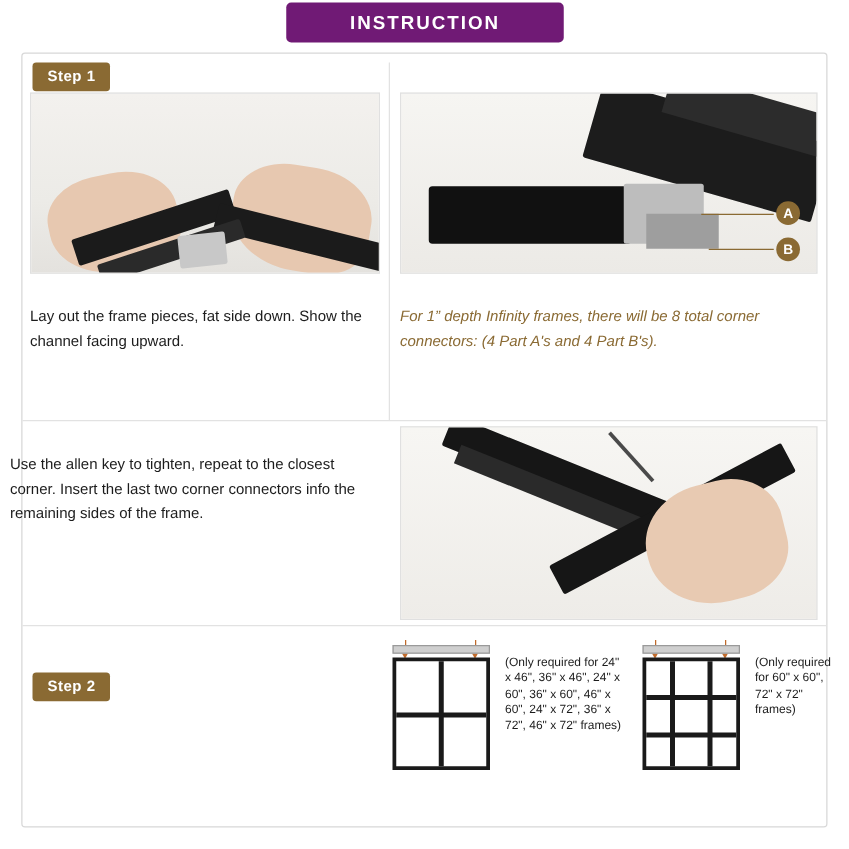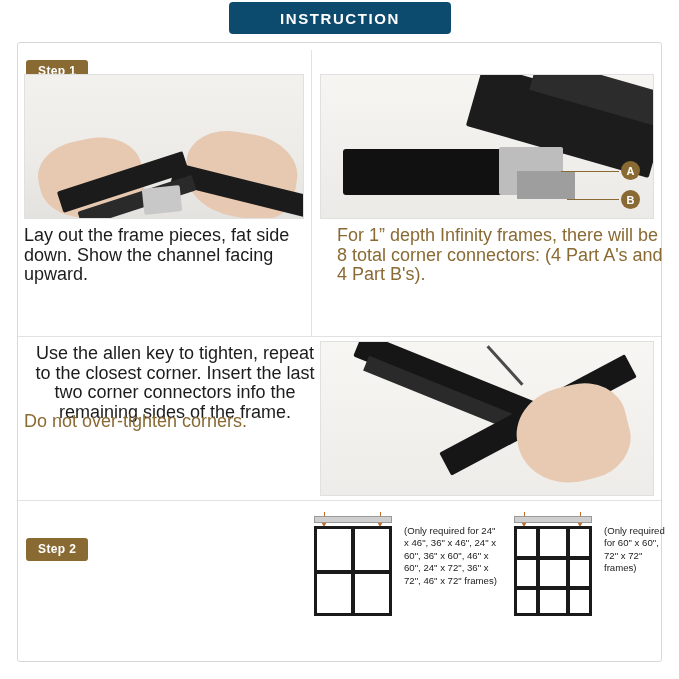--- a/index.html
+++ b/index.html
@@ -22,21 +22,21 @@
     background: #ffffff;
   }
 
   
   .banner {
     position: absolute;
     left: 229px;
     top: 2px;
     width: 222px;
     height: 32px;
-    background: #0c4a6e;
+    background: #701a75;
     border-radius: 4px;
     display: flex;
     align-items: center;
     justify-content: center;
   }
   .banner-text {
     color: #ffffff;
     font-size: 15px;
     font-weight: bold;
     letter-spacing: 1.6px;
@@ -58,21 +58,21 @@
   .step-badge {
     position: absolute;
     background: #8a6a33;
     color: #fff;
     font-size: 12px;
     font-weight: bold;
     padding: 4px 12px 5px 12px;
     border-radius: 3px;
     letter-spacing: .4px;
   }
-  #step1-badge { left: 26px; top: 60px; }
+  #step1-badge { left: 26px; top: 50px; }
   #step2-badge { left: 26px; top: 538px; }
 
   
   .hline {
     position: absolute;
     background: #e2e2e2;
     height: 1px;
   }
   #div-1 { left: 18px; top: 336px; width: 643px; }
   #div-2 { left: 18px; top: 500px; width: 643px; }
@@ -213,30 +213,31 @@
   .p3-key {
     position: absolute; left: 158px; top: 22px;
     width: 52px; height: 3px;
     background: #4a4a4a;
     transform: rotate(48deg);
   }
 
   
   .txt {
     position: absolute;
-    font-size: 18px;
+    font-size: 12px;
     line-height: 19.5px;
     color: #1c1c1c;
+    margin-top: 18px;
   }
   .txt.brown { color: #8a6a33; }
   #t-left-1  { left: 24px; top: 226px; width: 284px; }
   #t-left-2  { left: 24px; top: 269px; width: 284px; }
-  #t-right-1 { left: 337px; top: 226px; width: 330px; }
+  #t-right-1 { left: 320px; top: 226px; width: 330px; font-style: italic; }
   #t-right-2 { left: 320px; top: 288px; width: 330px; }
-  #t-mid-1   { left: 32px; top: 344px; width: 286px; text-align: center; }
+  #t-mid-1   { left: 8px; top: 344px; width: 286px; }
   #t-mid-2   { left: 24px; top: 412px; width: 286px; }
   #t-step2   { left: 24px; top: 532px; width: 280px; }
 
   
   .diagram {
     position: absolute;
     background: #ffffff;
   }
   #diagram-left  { left: 310px; top: 512px; width: 86px; height: 112px; }
   #diagram-right { left: 510px; top: 512px; width: 86px; height: 112px; }
@@ -343,21 +344,20 @@
     <div class="p3-frame-a"></div>
     <div class="p3-frame-c"></div>
     <div class="p3-frame-b"></div>
     <div class="p3-key"></div>
     <div class="p3-hand"></div>
   </div>
 
   <div class="txt" id="t-left-1">Lay out the frame pieces, fat side down. Show the channel facing upward.</div>
   <div class="txt brown" id="t-right-1">For 1” depth Infinity frames, there will be 8 total corner connectors: (4 Part A's and 4 Part B's).</div>
   <div class="txt" id="t-mid-1">Use the allen key to tighten, repeat to the closest corner. Insert the last two corner connectors info the remaining sides of the frame.</div>
-  <div class="txt brown" id="t-mid-2">Do not over-tighten corners.</div>
 
   <div class="diagram" id="diagram-left">
     <div class="arrow-stem" style="left:14px; top:0px; height:10px;"></div>
     <div class="arrow-down" style="left:10px; top:8px;"></div>
     <div class="arrow-stem" style="left:70px; top:0px; height:10px;"></div>
     <div class="arrow-down" style="left:66px; top:8px;"></div>
     <div class="d-top-rail"></div>
     <div class="d-frame"></div>
     <div class="d-bar-h" style="left:7px; top:58px; width:72px;"></div>
     <div class="d-bar-v" style="left:41px; top:17px; height:84px;"></div>

